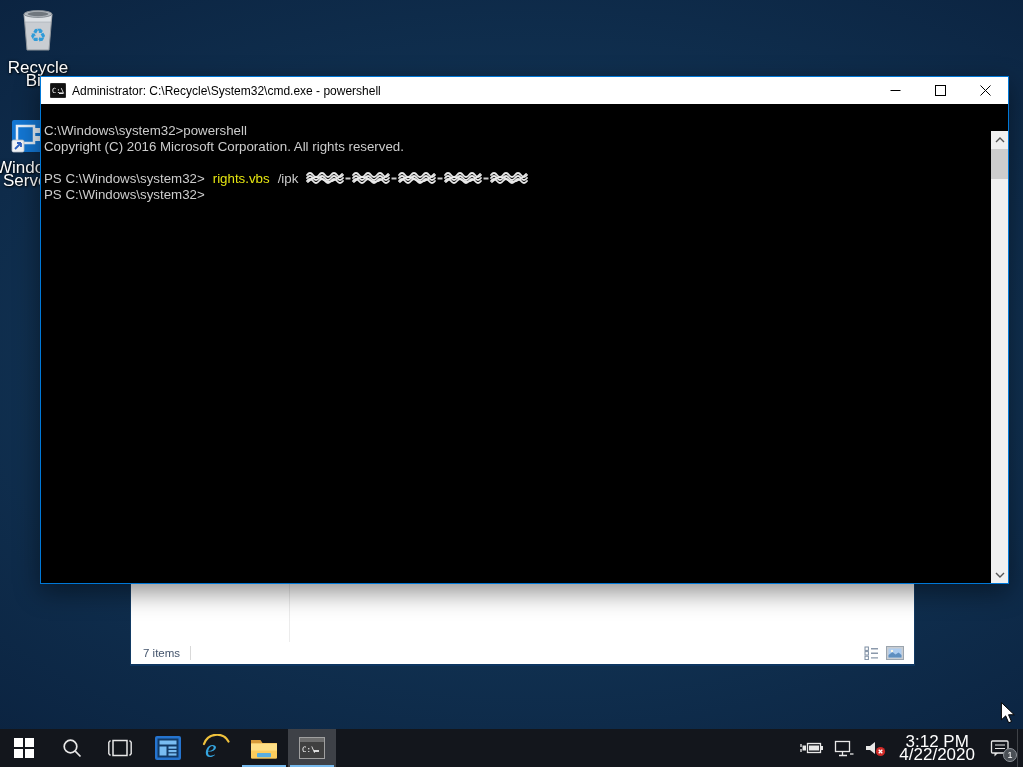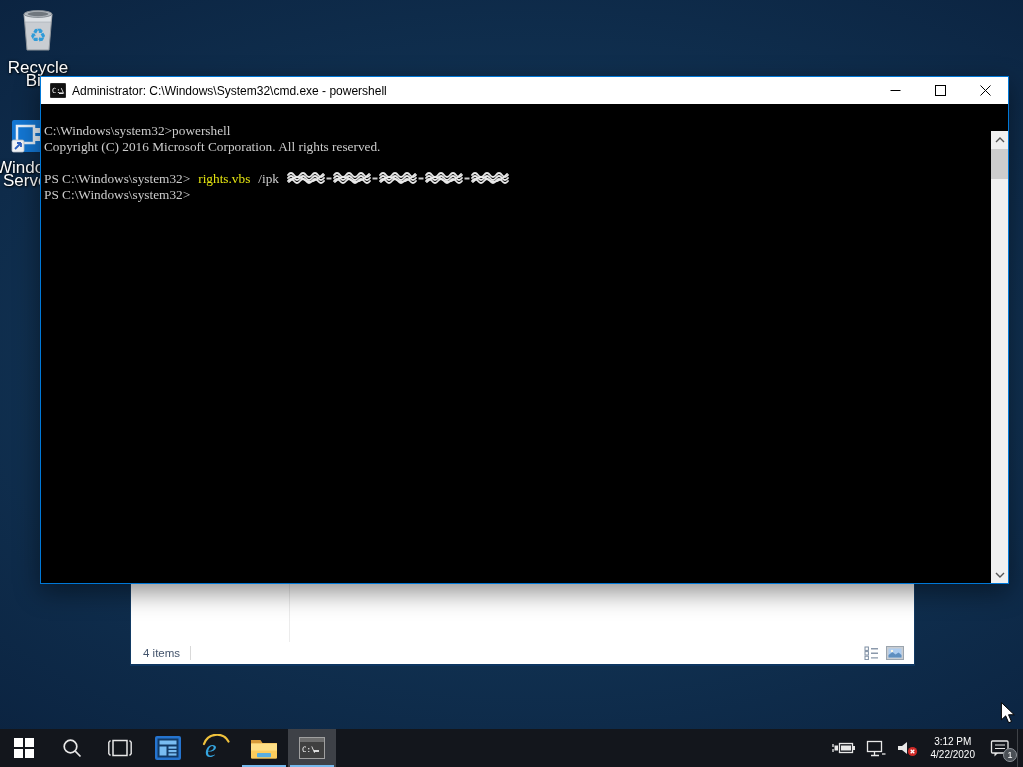--- a/index.html
+++ b/index.html
@@ -17,21 +17,21 @@
   #server-shortcut { left:-4px; top:118px; width:64px; }
 
   
   #console-window { position:absolute; left:40px; top:76px; width:969px; height:508px; z-index:3;
     border:1px solid #0078d7; background:#000; box-shadow:0 8px 24px rgba(0,0,0,.45); }
   #console-titlebar { height:27px; background:#fff; display:flex; align-items:center; }
   #console-title { font-size:12px; color:#000; margin-left:6px; flex:1; white-space:nowrap; overflow:hidden; }
   .titlebar-btn { width:45px; height:27px; display:flex; align-items:center; justify-content:center; }
   #console-body { position:absolute; left:0; top:27px; right:0; bottom:0; background:#000; }
   #console-text { position:absolute; left:0; top:0; right:17px; bottom:0; padding:19px 0 8px 3px;
-    font-family:Liberation Serif, serif; font-size:13.3px; line-height:16px; color:#cccccc; }
+    font-family:Liberation Sans, sans-serif; font-size:13.3px; line-height:16px; color:#cccccc; }
   .con-line { white-space:pre; height:16px; }
   .cmd-yellow { color:#e5e510; }
   .sp { display:inline-block; width:8px; }
   #key-scribble { vertical-align:-2px; }
 
   
   #console-scrollbar { position:absolute; right:0; top:27px; bottom:0; width:17px; background:#f0f0f0; }
   .sb-arrow { position:absolute; left:0; width:17px; height:17px; display:flex; align-items:center; justify-content:center; }
   #sb-up { top:0; } #sb-down { bottom:0; }
   #sb-thumb { position:absolute; left:0; top:18px; width:17px; height:30px; background:#cdcdcd; }
@@ -45,21 +45,21 @@
   #status-divider { width:1px; height:14px; background:#d9d9d9; margin-left:10px; }
   #explorer-view-buttons { margin-left:auto; margin-right:10px; display:flex; align-items:center; gap:7px; }
 
   
   #taskbar { position:absolute; left:0; bottom:0; width:1023px; height:38px; background:#13161c; z-index:10; display:flex; align-items:stretch; }
   .tb-slot { width:48px; height:38px; display:flex; align-items:center; justify-content:center; position:relative; }
   .tb-slot.open::after { content:""; position:absolute; left:2px; right:2px; bottom:0; height:2px; background:#76b9ed; }
   .tb-slot.active { background:#3e4147; }
   #tray { margin-left:auto; display:flex; align-items:center; height:38px; }
   .tray-icon { display:flex; align-items:center; justify-content:center; padding:0 5px; height:38px; position:relative; }
-  #tray-clock { text-align:center; color:#fff; font-size:10px; line-height:13px; padding:0 8px; }
+  #tray-clock { text-align:center; color:#fff; font-size:17px; line-height:13px; padding:0 8px; }
   #ac-badge { position:absolute; right:0px; bottom:5px; width:14px; height:14px; border-radius:50%;
     background:#4a4f55; border:1px solid #8f949a; color:#fff; font-size:9px; line-height:12px; text-align:center; }
   #show-desktop { width:6px; height:38px; border-left:1px solid #3f4247; }
 
   
   #mouse-cursor { position:absolute; left:998px; top:702px; z-index:99; }
 </style>
 </head>
 <body>
 
@@ -85,21 +85,21 @@
   </svg>
   <div class="lbl">
     <div>Windows</div>
     <div>Server</div>
   </div>
 </div>
 
 <div id="explorer-window">
   <div id="explorer-nav-separator"></div>
   <div id="explorer-statusbar">
-    <span id="explorer-item-count">4 items</span>
+    <span id="explorer-item-count">7 items</span>
     <span id="status-divider"></span>
     <span id="explorer-view-buttons">
       <svg width="15" height="14" viewBox="0 0 15 14">
         <rect x="1" y="1" width="3.4" height="3.4" fill="none" stroke="#7d8da2" stroke-width="1"></rect>
         <rect x="1" y="5.6" width="3.4" height="3.4" fill="none" stroke="#7d8da2" stroke-width="1"></rect>
         <rect x="1" y="10.2" width="3.4" height="3.4" fill="none" stroke="#7d8da2" stroke-width="1"></rect>
         <path d="M7,2.7 h7 M7,7.3 h7 M7,11.9 h7" stroke="#8b99ab" stroke-width="1.4"></path>
       </svg>
       <svg width="18" height="14" viewBox="0 0 18 14">
         <rect x="0.5" y="0.5" width="17" height="13" fill="#c9cdd2" stroke="#9aa4ae" stroke-width="1"></rect>
@@ -111,21 +111,21 @@
   </div>
 </div>
 
 <div id="console-window">
   <div id="console-titlebar">
     <svg width="16" height="15" viewBox="0 0 16 15" style="margin-left:9px">
       <rect x="0" y="0" width="16" height="15" rx="1.5" fill="#101010" stroke="#5a5a5a" stroke-width="0.7"></rect>
       <text x="2" y="10" font-size="7" fill="#fff" font-family="DejaVu Sans Mono, monospace">C:\</text>
       <rect x="9" y="9.5" width="4" height="1.4" fill="#fff"></rect>
     </svg>
-    <span id="console-title">Administrator: C:\Windows\System32\cmd.exe - powershell</span>
+    <span id="console-title">Administrator: C:\Recycle\System32\cmd.exe - powershell</span>
     <span class="titlebar-btn">
       <svg width="11" height="11" viewBox="0 0 11 11">
           <path d="M0.5,5.5 h10" stroke="#000" stroke-width="1"></path>
         </svg>
     </span>
     <span class="titlebar-btn">
       <svg width="11" height="11" viewBox="0 0 11 11">
           <rect x="0.5" y="0.5" width="10" height="10" fill="none" stroke="#000" stroke-width="1"></rect>
         </svg>
     </span>

